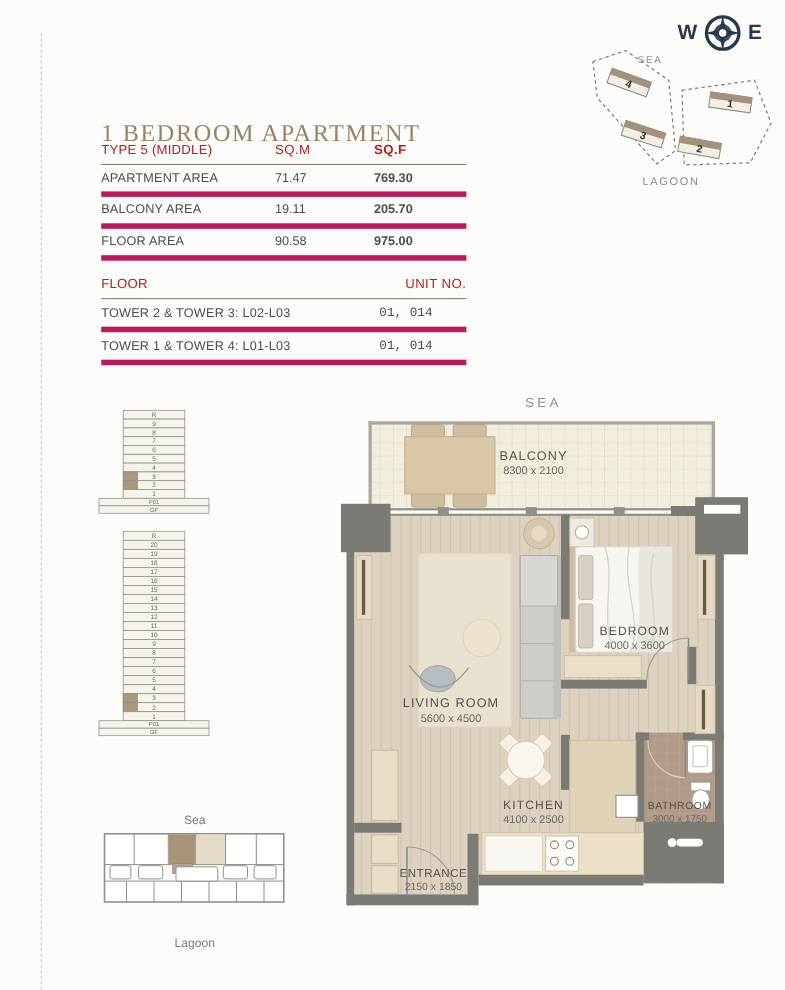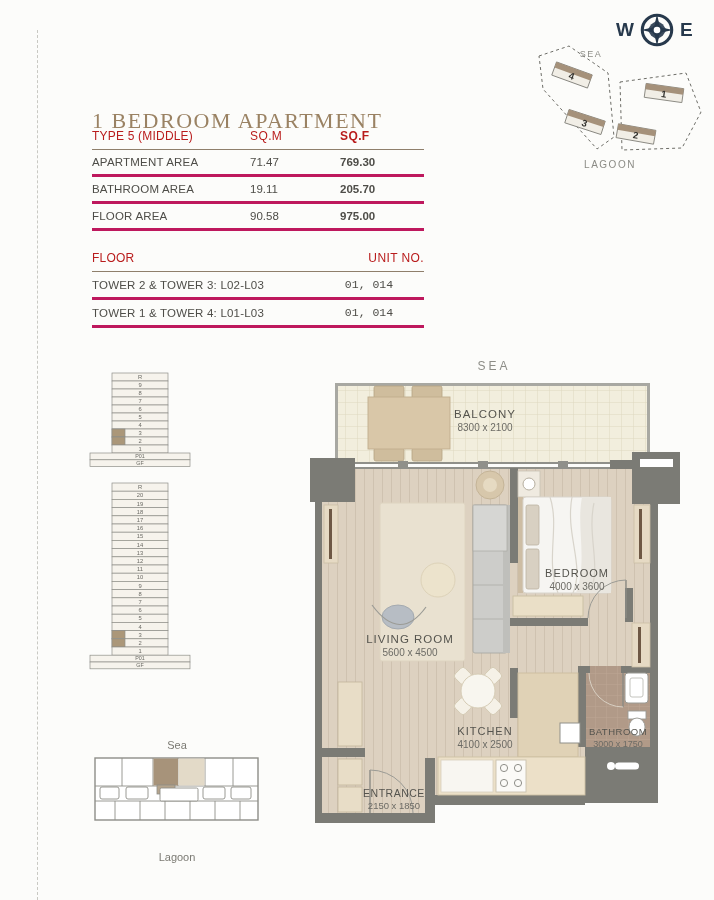--- a/index.html
+++ b/index.html
@@ -6,21 +6,21 @@
   #page{position:relative;width:714px;height:900px;background:#fcfcfa;overflow:hidden;
         font-family:"Liberation Sans",sans-serif;color:#4e4d48;}
   .cropline{position:absolute;left:37px;top:30px;height:870px;width:0;border-left:1px dashed #c9c9c3;}
   .title{position:absolute;left:92px;top:88px;font-family:"Liberation Serif",serif;
          font-size:22px;letter-spacing:1.5px;color:#9a8263;font-weight:400;white-space:nowrap;margin-top:20px;}
   .tbl{position:absolute;left:92px;width:332px;font-size:11.5px;}
   #area-table{top:124px;}
   #floor-table{top:246px;}
   .thead{display:flex;align-items:center;color:#b91c1c;font-size:12px;letter-spacing:.4px;
          padding:5px 0 6px 0;border-bottom:1px solid #8f7f6b;}
-  .trow{display:flex;align-items:center;padding:6px 0;border-bottom:3px solid #be185d;color:#4e4d48;}
+  .trow{display:flex;align-items:center;padding:6px 0;border-bottom:5px solid #be185d;color:#4e4d48;}
   .c1{flex:1;letter-spacing:.2px;}
   .c2{width:80px;text-align:left;padding-right:10px;}
   .c3{width:82px;padding-right:2px;font-weight:bold;}
   .cu{width:110px;text-align:center;font-family:Liberation Mono, monospace;}
   .cuh{width:110px;text-align:right;}
   .compass{position:absolute;left:616px;top:11px;display:flex;align-items:center;gap:4px;
            color:#27394c;font-weight:bold;font-size:19px;}
   svg{position:absolute;display:block;}
   #siteplan{left:536px;top:40px;width:178px;height:135px;}
   #stack1{left:86px;top:370px;width:108px;height:102px;}
@@ -44,21 +44,21 @@
       <span class="c2">SQ.M</span>
       <span class="c3">SQ.F</span>
     </div>
     <div id="area-rows">
         <div class="trow">
           <span class="c1">APARTMENT AREA</span>
           <span class="c2">71.47</span>
           <span class="c3">769.30</span>
         </div>
         <div class="trow">
-          <span class="c1">BATHROOM AREA</span>
+          <span class="c1">BALCONY AREA</span>
           <span class="c2">19.11</span>
           <span class="c3">205.70</span>
         </div>
         <div class="trow">
           <span class="c1">FLOOR AREA</span>
           <span class="c2">90.58</span>
           <span class="c3">975.00</span>
         </div>
       </div>
   </div>

